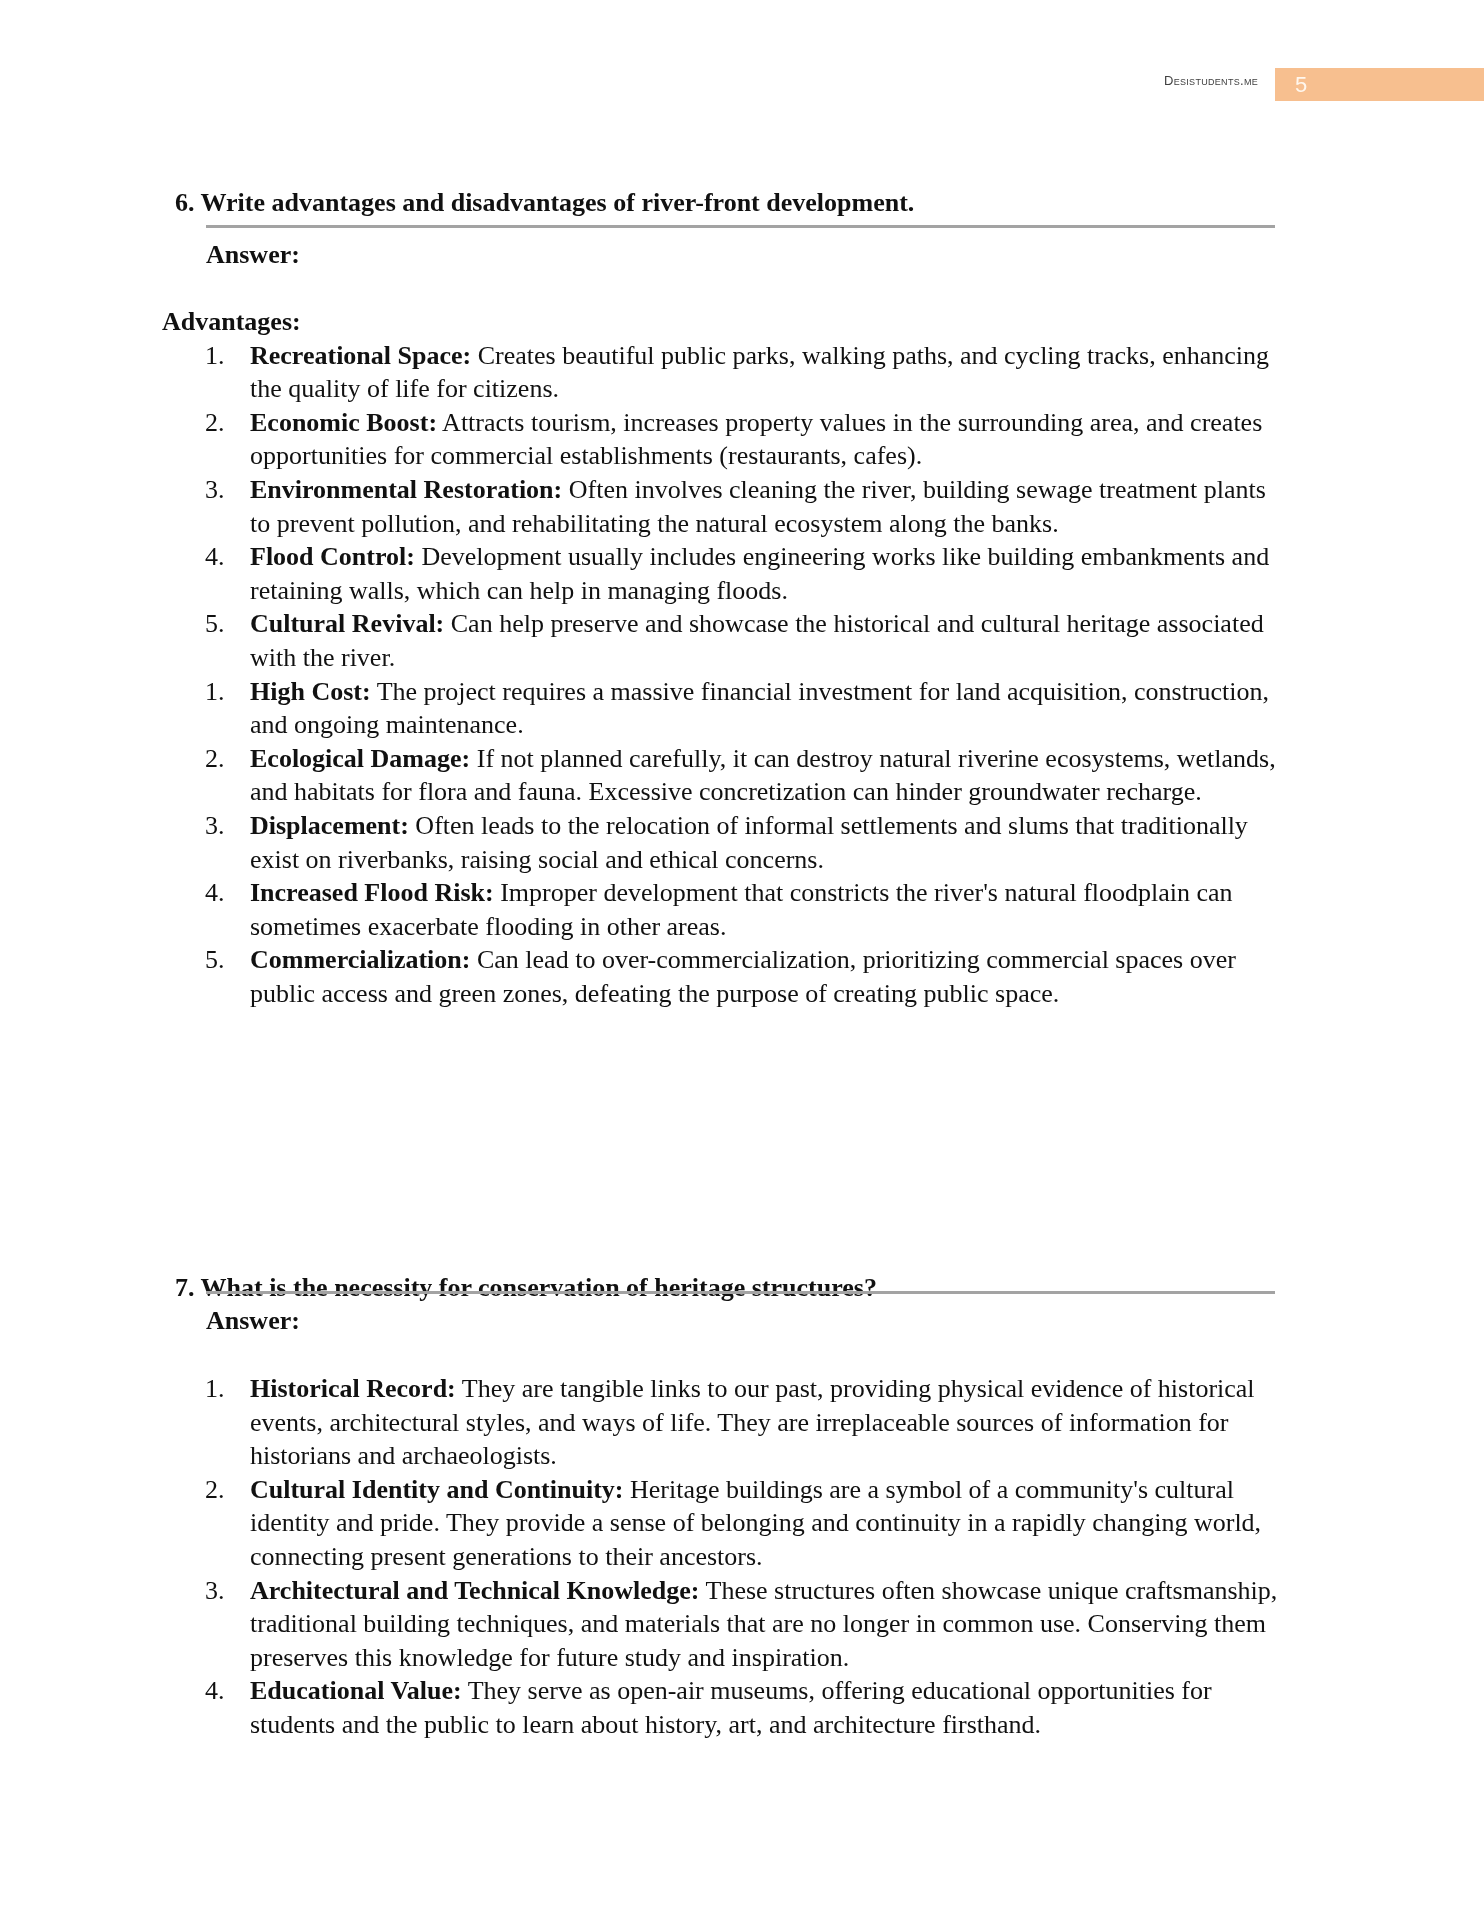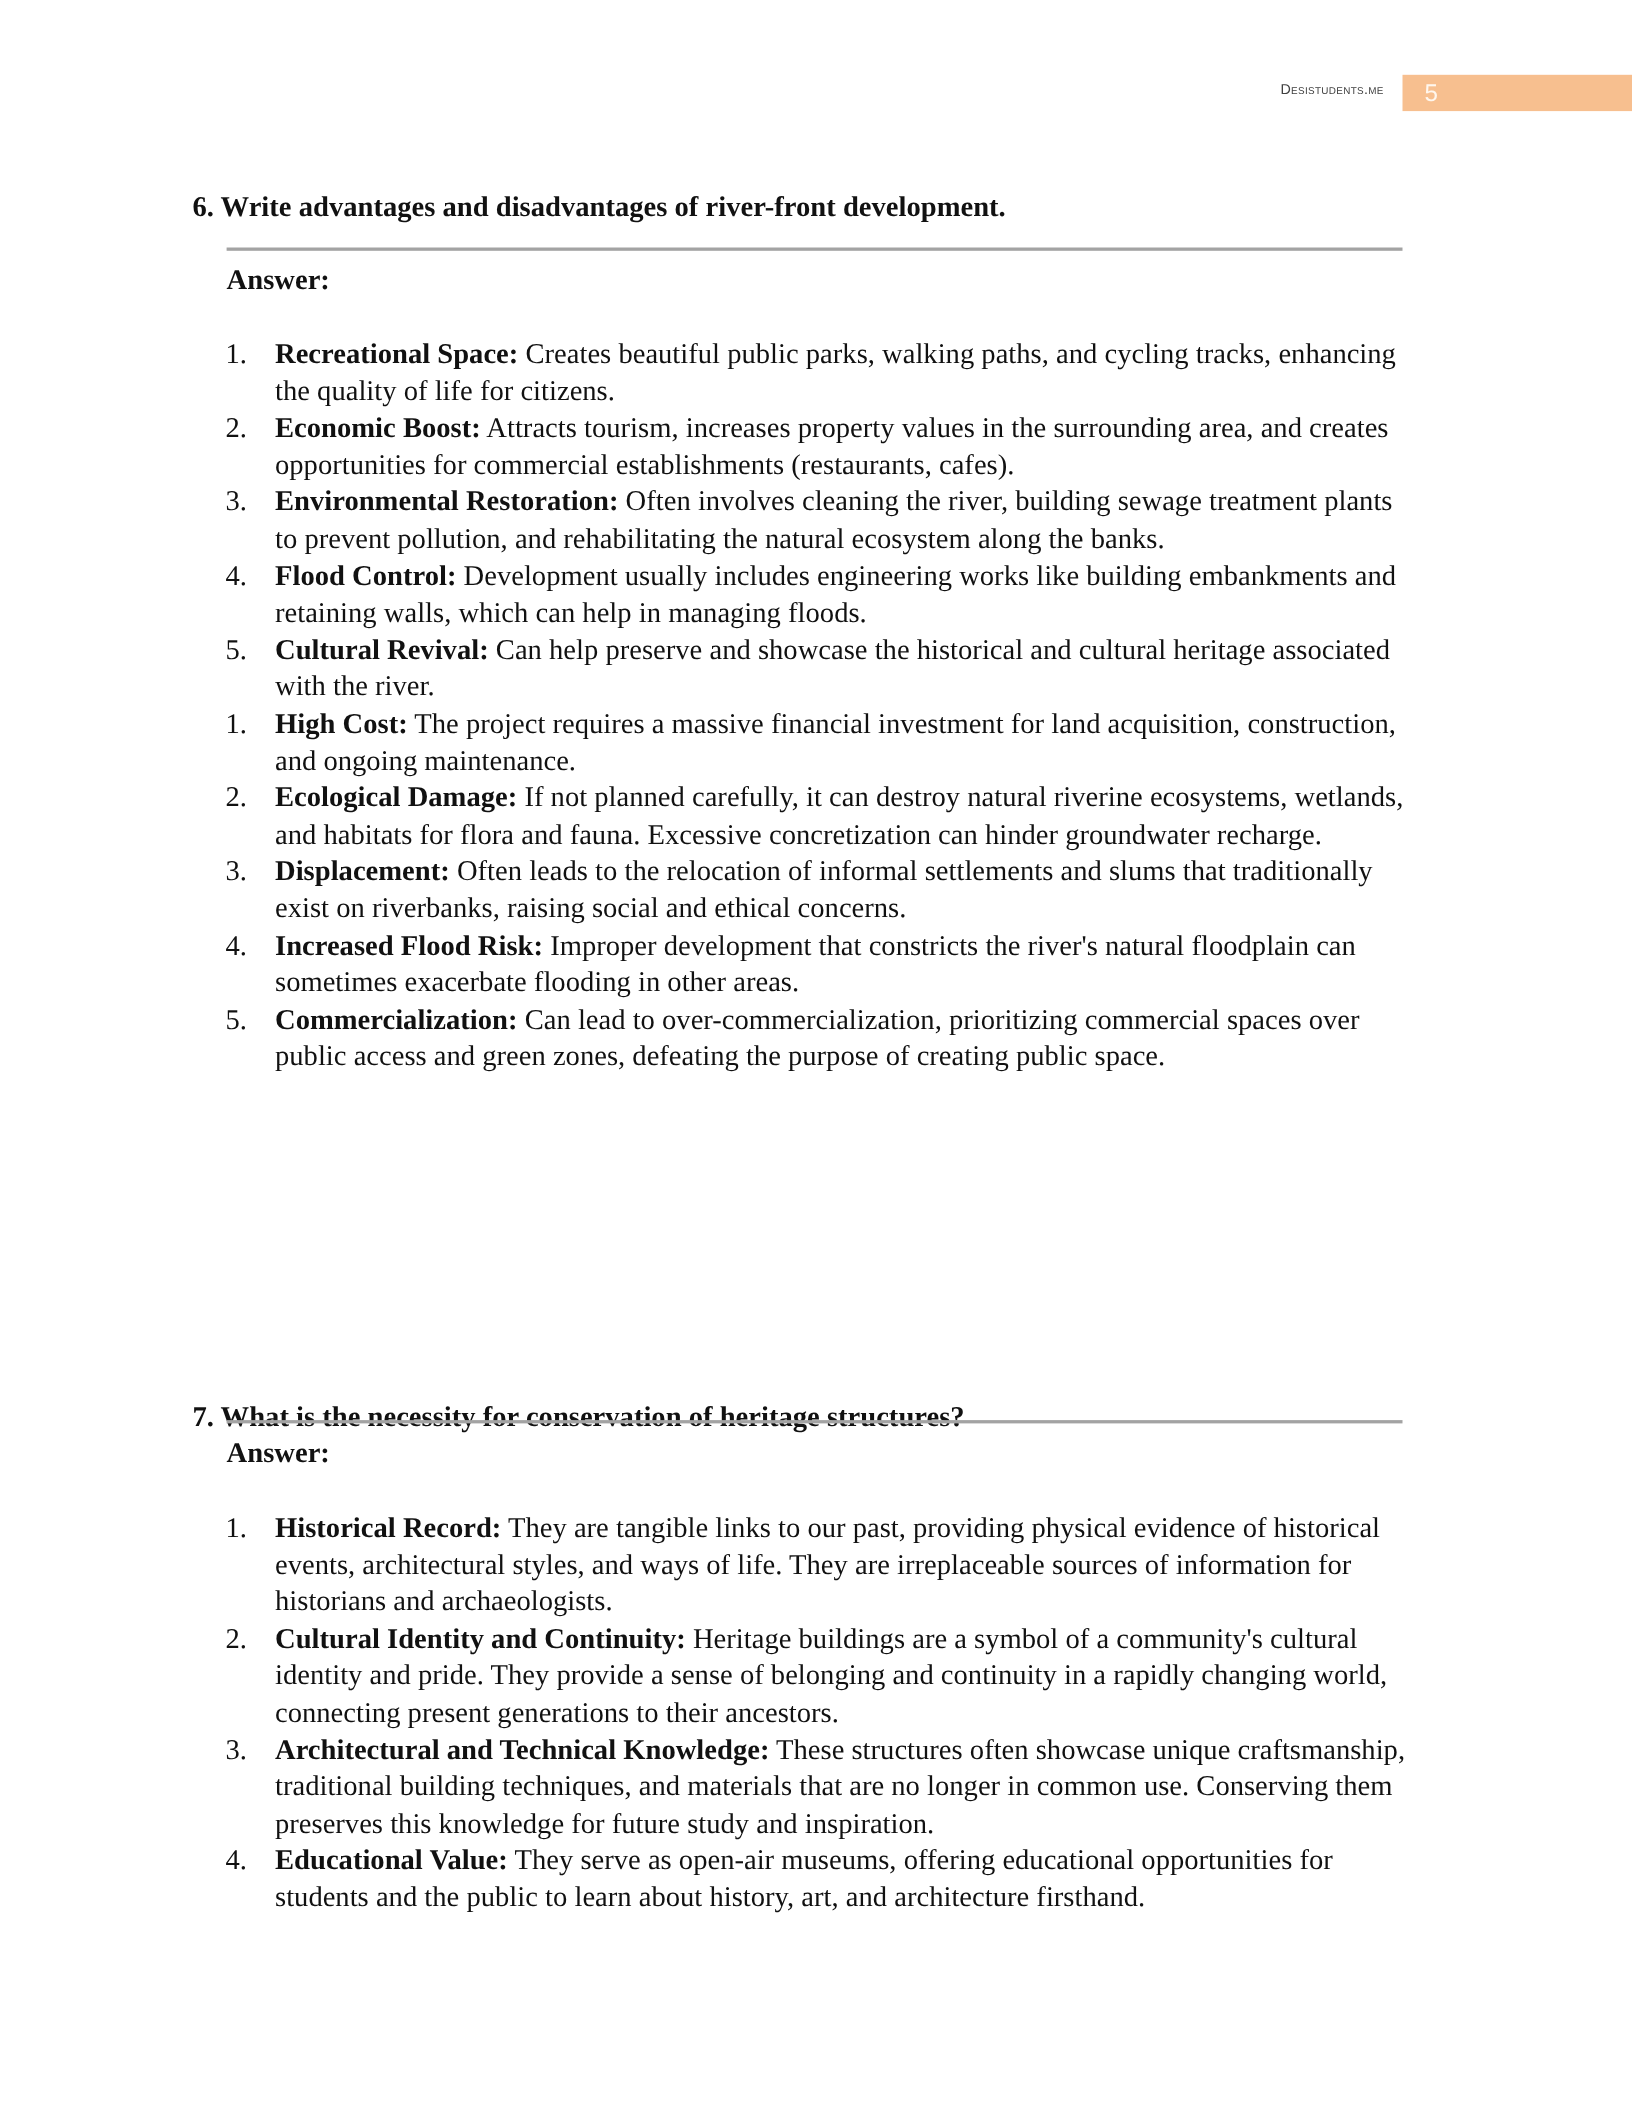--- a/index.html
+++ b/index.html
@@ -40,25 +40,26 @@
   .intro-hang { padding-left: 28px; text-indent: -28px; }
 </style>
 </head>
 <body>
 
 <div>
   <div class="header-site">Desistudents.me</div>
   <div class="header-page">5</div>
 </div>
 
-<div class="q-heading" style="top:173px;">6. Write advantages and disadvantages of river-front development.</div>
+<div class="q-heading" style="top:188px;">6. Write advantages and disadvantages of river-front development.</div>
 <div class="rule" style="top:225px;"></div>
 <div class="answer-label" style="top:240px;">Answer:</div>
 
 <div class="block" style="top:305px;">
+  <p class="section-label">Advantages:</p>
   <ol>
     <li><span class="num">1.</span><span class="term">Recreational Space:</span><span> Creates beautiful public parks, walking paths, and cycling tracks, enhancing the quality of life for citizens.</span></li>
     <li><span class="num">2.</span><span class="term">Economic Boost:</span><span> Attracts tourism, increases property values in the surrounding area, and creates opportunities for commercial establishments (restaurants, cafes).</span></li>
     <li><span class="num">3.</span><span class="term">Environmental Restoration:</span><span> Often involves cleaning the river, building sewage treatment plants to prevent pollution, and rehabilitating the natural ecosystem along the banks.</span></li>
     <li><span class="num">4.</span><span class="term">Flood Control:</span><span> Development usually includes engineering works like building embankments and retaining walls, which can help in managing floods.</span></li>
     <li><span class="num">5.</span><span class="term">Cultural Revival:</span><span> Can help preserve and showcase the historical and cultural heritage associated with the river.</span></li>
   </ol>
   <ol>
     <li><span class="num">1.</span><span class="term">High Cost:</span><span> The project requires a massive financial investment for land acquisition, construction, and ongoing maintenance.</span></li>
     <li><span class="num">2.</span><span class="term">Ecological Damage:</span><span> If not planned carefully, it can destroy natural riverine ecosystems, wetlands, and habitats for flora and fauna. Excessive concretization can hinder groundwater recharge.</span></li>

